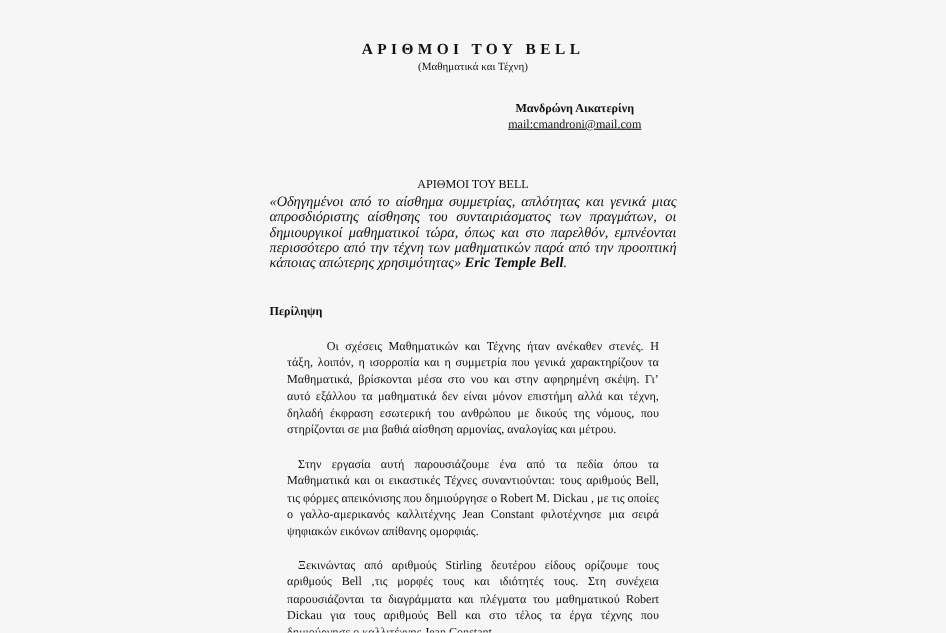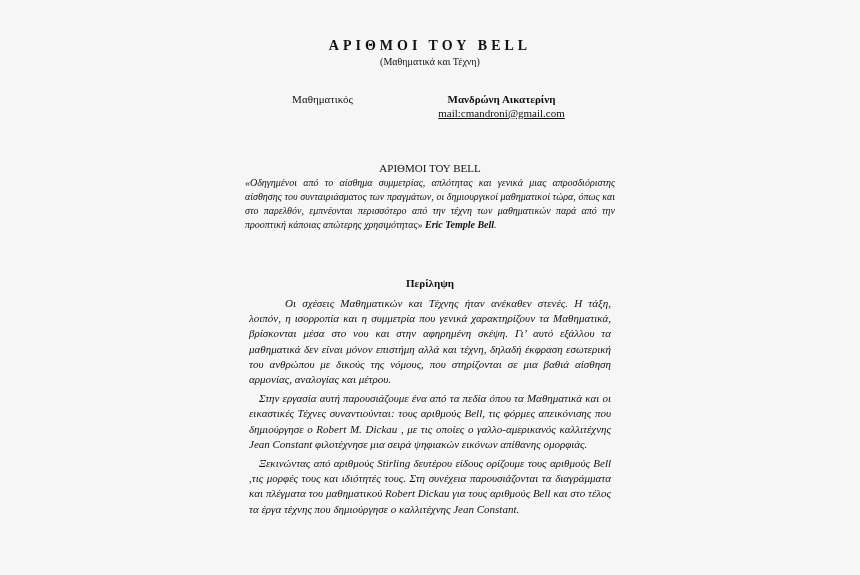--- a/index.html
+++ b/index.html
@@ -46,83 +46,80 @@
       width: 370px;
       font-size: 11px;
       line-height: 14px;
     }
     .author {
       position: absolute;
       text-align: center;
       white-space: nowrap;
     }
     .author.a1 { left: 0; width: 155px; }
-    .author.a2 { left: 174px; width: 165px; text-align: center; }
+    .author.a2 { left: 195px; width: 165px; text-align: center; }
     .author .name { font-weight: bold; }
     .author .mail-link { text-decoration: underline; color: #111; }
     .epigraph-title {
       position: absolute;
       top: 162px;
       left: 0;
       width: 370px;
       text-align: center;
       font-size: 11px;
     }
     .epigraph {
       position: absolute;
       top: 176px;
       left: 0;
       width: 370px;
-      font-size: 10px;
+      font-size: 13px;
       line-height: 14px;
       font-style: italic;
       text-align: justify;
     }
     .epigraph .author-sig { font-weight: bold; }
     .abstract-title {
       position: absolute;
       top: 277px;
       left: 0;
       width: 370px;
-      text-align: center;
       font-size: 11px;
       font-weight: bold;
     }
     .abstract {
       position: absolute;
       top: 292px;
       left: 0;
       width: 370px;
       font-size: 11px;
       line-height: 15.2px;
       text-align: justify;
     }
     .abstract p {
-      margin: 4px;
+      margin: 16px;
       text-align: justify;
-      font-style: italic;
     }
     .abstract p.p1 { text-indent: 36px; }
     .abstract p.p2, .abstract p.p3 { text-indent: 10px; }
   </style>
 </head>
 <body>
 
 <div class="page">
 
   <div class="title">ΑΡΙΘΜΟΙ ΤΟΥ BELL</div>
   <div class="subtitle">(Μαθηματικά και Τέχνη)</div>
 
   <div class="authors">
     <div class="author a1">
-      <div class="role">Μαθηματικός</div>
     </div>
     <div class="author a2">
       <div class="name">Μανδρώνη Αικατερίνη</div>
-      <div class="mail mail-link">mail:cmandroni@gmail.com</div>
+      <div class="mail mail-link">mail:cmandroni@mail.com</div>
     </div>
   </div>
 
   <div class="epigraph-title">ΑΡΙΘΜΟΙ ΤΟΥ BELL</div>
   <div class="epigraph"><span>«Οδηγημένοι από το αίσθημα συμμετρίας, απλότητας και γενικά μιας απροσδιόριστης αίσθησης του συνταιριάσματος των πραγμάτων, οι δημιουργικοί μαθηματικοί τώρα, όπως και στο παρελθόν, εμπνέονται περισσότερο από την τέχνη των μαθηματικών παρά από την προοπτική κάποιας απώτερης χρησιμότητας»</span> <span class="author-sig">Eric Temple Bell</span><span>.</span></div>
 
   <div class="abstract-title">Περίληψη</div>
   <div class="abstract">
     <p class="p1">Οι σχέσεις Μαθηματικών και Τέχνης ήταν ανέκαθεν στενές. Η τάξη, λοιπόν, η ισορροπία και η συμμετρία που γενικά χαρακτηρίζουν τα Μαθηματικά, βρίσκονται μέσα στο νου και στην αφηρημένη σκέψη. Γι’ αυτό εξάλλου τα μαθηματικά δεν είναι μόνον επιστήμη αλλά και τέχνη, δηλαδή έκφραση εσωτερική του ανθρώπου με δικούς της νόμους, που στηρίζονται σε μια βαθιά αίσθηση αρμονίας, αναλογίας και μέτρου.</p>
     <p class="p2">Στην εργασία αυτή παρουσιάζουμε ένα από τα πεδία όπου τα Μαθηματικά και οι εικαστικές Τέχνες συναντιούνται: τους αριθμούς Bell, τις φόρμες απεικόνισης που δημιούργησε ο Robert M. Dickau , με τις οποίες ο γαλλο-αμερικανός καλλιτέχνης Jean Constant φιλοτέχνησε μια σειρά ψηφιακών εικόνων απίθανης ομορφιάς.</p>

